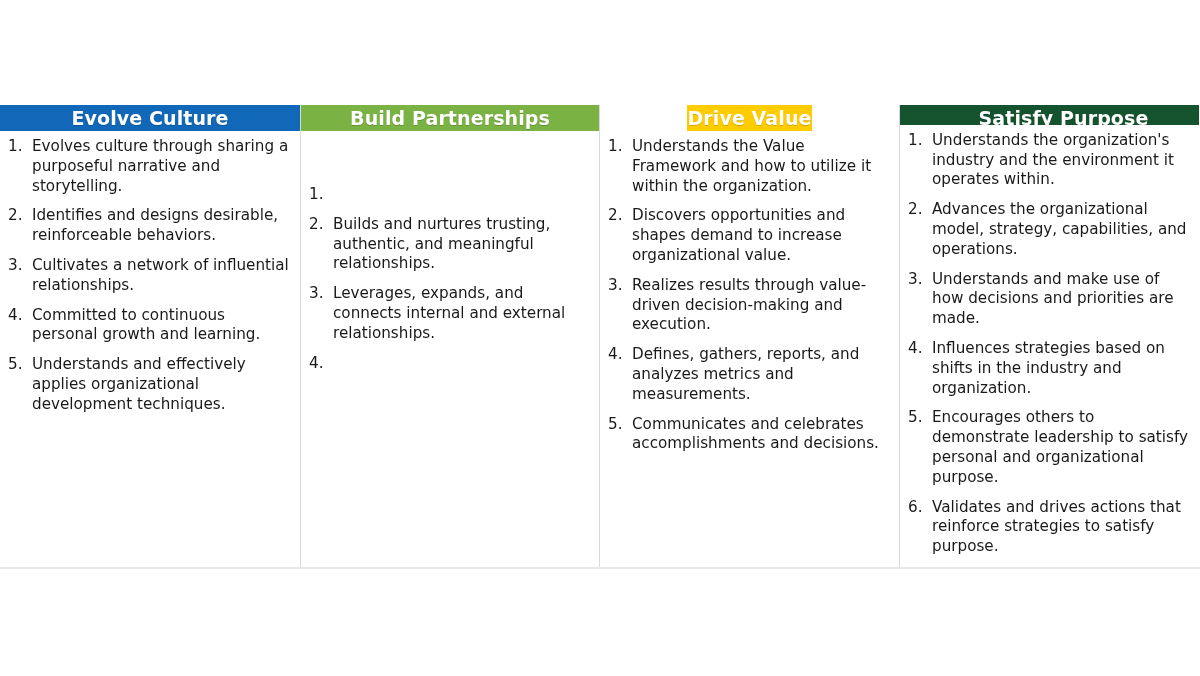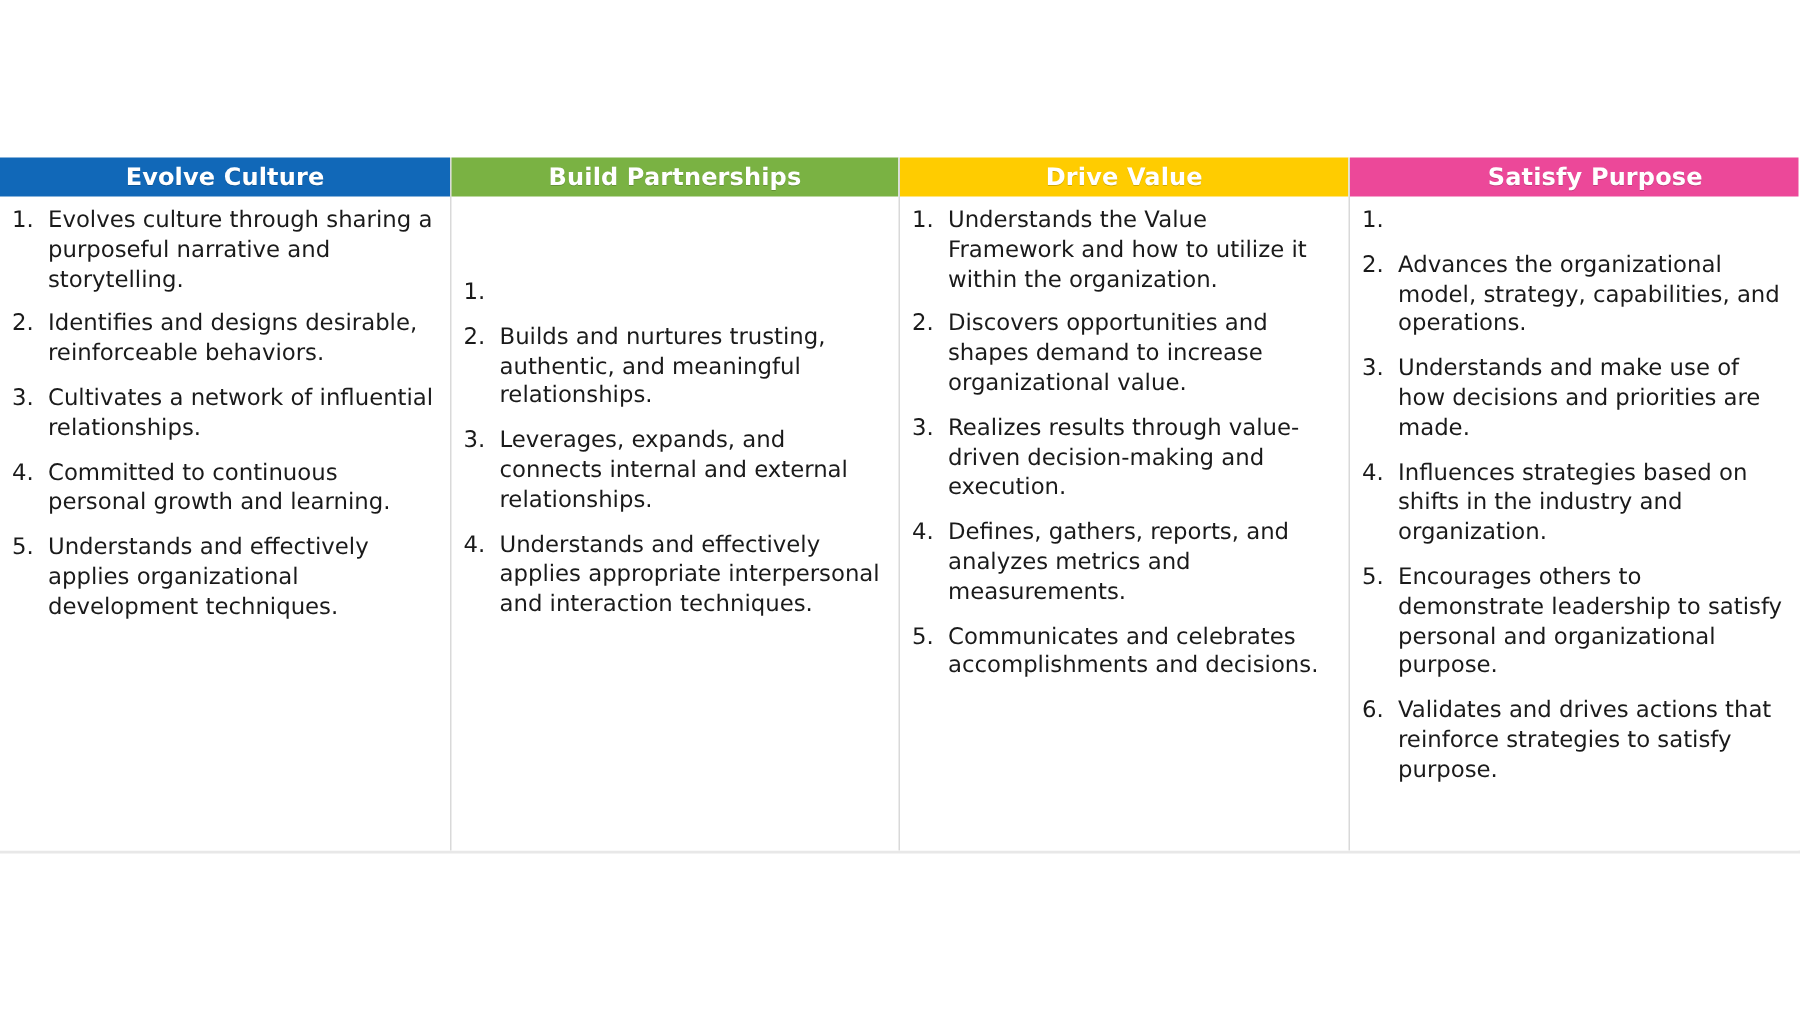--- a/index.html
+++ b/index.html
@@ -31,30 +31,30 @@
     position: relative;
     box-sizing: border-box;
     background: #ffffff;
     display: flex;
     flex-direction: column;
   }
 
   
   .col-0 { width: 300px; }
   .col-1 { width: 299px; border-left: 1px solid #d9d9d9; gap: 48px; }
-  .col-2 { width: 300px; border-left: 1px solid #d9d9d9; }
+  .col-2 { width: 300px; border-left: 1px solid #d9d9d9; align-items: center; }
   .col-3 { width: 300px; border-left: 1px solid #d9d9d9; }
 
   .col-header {
     height: 26px;
     line-height: 26px;
     text-align: center;
     color: #ffffff;
     font-weight: bold;
-    font-size: 16px;
+    font-size: 19px;
     letter-spacing: 0.1px;
     white-space: nowrap;
     overflow: hidden;
     text-shadow: 0 1px 0 rgba(0,0,0,0.18);
   }
 
   .col-body {
     padding: 6px 4px 0 2px;
     flex: 1 1 auto;
   }
@@ -132,21 +132,20 @@
         <li>
           <span class="num">2.</span>
           <span class="txt">Builds and nurtures trusting, authentic, and meaningful relationships.</span>
         </li>
         <li>
           <span class="num">3.</span>
           <span class="txt">Leverages, expands, and connects internal and external relationships.</span>
         </li>
         <li>
           <span class="num">4.</span>
-          <span class="txt">Understands and effectively applies appropriate interpersonal and interaction techniques.</span>
         </li>
       </ol>
     </div>
   </div>
 
   <div class="column col-2">
     <div class="col-header" style="background-color: rgb(255, 204, 0);">Drive Value</div>
     <div class="col-body">
       <ol class="items">
         <li>
@@ -167,25 +166,26 @@
         </li>
         <li>
           <span class="num">5.</span>
           <span class="txt">Communicates and celebrates accomplishments and decisions.</span>
         </li>
       </ol>
     </div>
   </div>
 
   <div class="column col-3">
-    <div class="col-header" style="background-color: #ec4899; padding-left: 28px;">Satisfy Purpose</div>
-    <div class="col-body">
-      <ol class="items">
-        <li>
-          <span class="num">1.</span>
+    <div class="col-header" style="background-color: #14532d; padding-left: 28px;">Satisfy Purpose</div>
+    <div class="col-body">
+      <ol class="items">
+        <li>
+          <span class="num">1.</span>
+          <span class="txt">Understands the organization's industry and the environment it operates within.</span>
         </li>
         <li>
           <span class="num">2.</span>
           <span class="txt">Advances the organizational model, strategy, capabilities, and operations.</span>
         </li>
         <li>
           <span class="num">3.</span>
           <span class="txt">Understands and make use of how decisions and priorities are made.</span>
         </li>
         <li>

